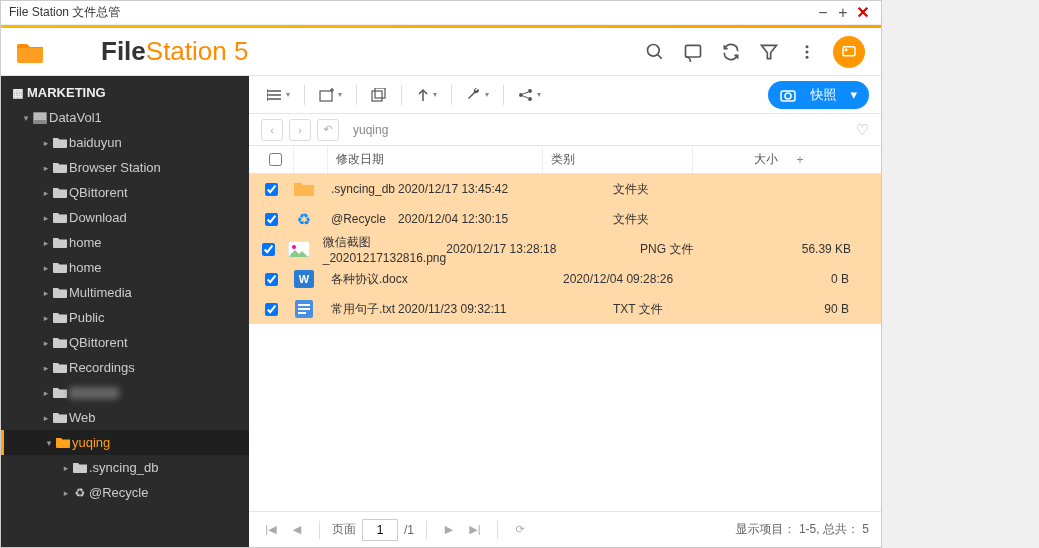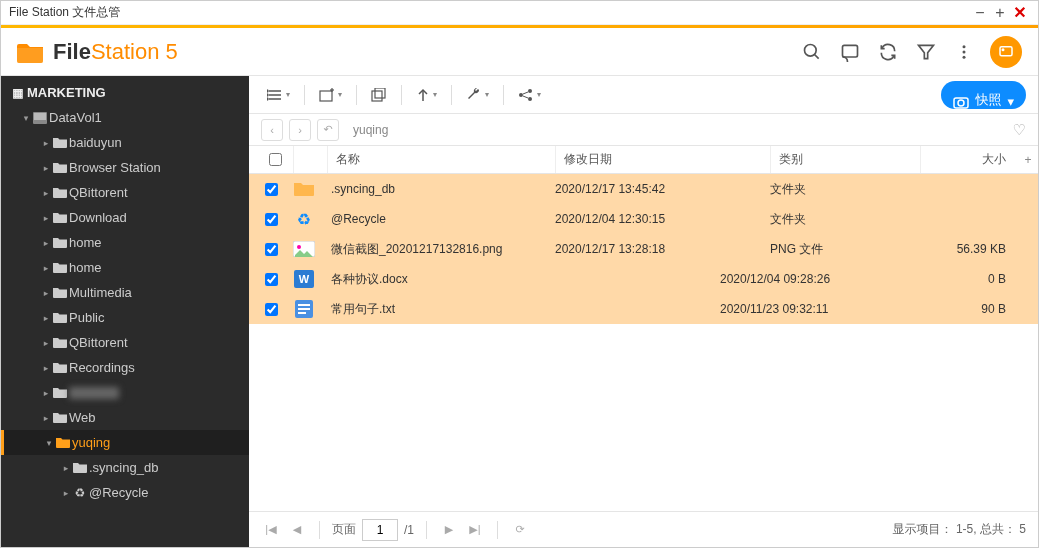--- a/index.html
+++ b/index.html
@@ -1,46 +1,46 @@
 <!DOCTYPE html>
 <html><head>
 <meta charset="utf-8">
 <style>
 * { box-sizing: border-box; margin: 0; padding: 0; }
 body { font-family: Arial, "Microsoft YaHei", sans-serif; font-size: 12px; background: #f0f0f0; }
-.window { width: 1039px; height: 548px; background: #fff; border: 1px solid #ccc; position: relative; display: flex; flex-direction: column; }
+.window { width: 882px; height: 548px; background: #fff; border: 1px solid #ccc; position: relative; display: flex; flex-direction: column; }
 .titlebar { height: 24px; display: flex; align-items: center; padding: 0 8px; background: #fff; border-bottom: 1px solid #eee; font-size: 12px; color: #333; }
 .titlebar .spacer { flex: 1; }
 .titlebar .winbtn { width: 20px; height: 20px; display: flex; align-items: center; justify-content: center; font-size: 16px; cursor: pointer; color: #555; }
 .titlebar .winbtn.close { color: #d00; font-weight: bold; }
 .accent-bar { height: 3px; background: linear-gradient(to right, #ffb700, #ffa000); }
 .header { height: 48px; display: flex; align-items: center; padding: 0 16px; background: #fff; border-bottom: 1px solid #e5e5e5; }
 .logo { display: flex; align-items: center; gap: 8px; }
 .logo-icon { width: 28px; height: 24px; }
-.logo-text { font-size: 22px; font-weight: 300; color: #333; }
+.logo-text { font-size: 26px; font-weight: 300; color: #333; margin-left: 48px; }
 .logo-text .bold { font-weight: 600; }
 .logo-text .orange { color: #ff8c00; }
 .header .spacer { flex: 1; }
 .header .hicon { width: 24px; height: 24px; margin-left: 14px; cursor: pointer; display: flex; align-items: center; justify-content: center; color: #555; }
 .header .hcircle { width: 32px; height: 32px; border-radius: 50%; background: #ff9800; display: flex; align-items: center; justify-content: center; color: #fff; margin-left: 14px; cursor: pointer; }
 .body { flex: 1; display: flex; min-height: 0; }
 .sidebar { width: 248px; background: #2b2b2b; color: #ccc; overflow-y: auto; font-size: 13px; padding-top: 4px; }
 .tree-row { display: flex; align-items: center; height: 25px; padding-right: 8px; cursor: pointer; white-space: nowrap; }
 .tree-row.active { color: #ff9f1a; border-left: 3px solid #ff9f1a; background: #1f1f1f; }
 .tree-row .arrow { width: 10px; font-size: 9px; color: #999; text-align: center; }
 .tree-row .ticon { width: 18px; display: flex; align-items: center; justify-content: center; font-size: 12px; }
 .tree-row .tlabel { }
 .tree-row.root { font-weight: bold; color: #eee; font-size: 13px; }
 .tree-row .blur { filter: blur(3px); background: #666; width: 50px; height: 12px; border-radius: 2px; }
 .main { flex: 1; display: flex; flex-direction: column; background: #fff; min-width: 0; }
 .toolbar { height: 38px; border-bottom: 1px solid #e5e5e5; display: flex; align-items: center; padding: 0 12px; gap: 4px; }
 .tbtn { height: 26px; padding: 0 6px; display: flex; align-items: center; gap: 3px; cursor: pointer; color: #555; border-radius: 3px; }
 .tbtn .caret { font-size: 8px; color: #888; }
 .sep { width: 1px; height: 20px; background: #ddd; margin: 0 4px; }
-.snapshot-btn { margin-left: auto; background: #0d8cff; color: #fff; height: 28px; padding: 0 12px; border-radius: 14px; display: flex; align-items: flex-end; gap: 6px; cursor: pointer; font-size: 13px; }
+.snapshot-btn { margin-left: auto; background: #0d8cff; color: #fff; height: 28px; padding: 0 12px; border-radius: 14px; display: flex; align-items: center; gap: 14px; cursor: pointer; font-size: 13px; }
 .breadcrumb { height: 32px; border-bottom: 1px solid #e5e5e5; display: flex; align-items: center; padding: 0 12px; gap: 6px; color: #888; }
 .bcnav { width: 22px; height: 22px; border: 1px solid #ddd; border-radius: 3px; display: flex; align-items: center; justify-content: center; cursor: pointer; font-size: 11px; color: #aaa; }
 .bcpath { margin-left: 8px; color: #888; }
 .heart { margin-left: auto; font-size: 15px; color: #aaa; cursor: pointer; }
 .table-head { height: 28px; border-bottom: 1px solid #e5e5e5; display: flex; align-items: center; font-size: 12px; color: #555; }
 .col-check { width: 44px; display: flex; justify-content: center; }
 .col-icon { width: 34px; }
 .col-name { flex: 1; padding-left: 4px; }
 .col-date { width: 200px; }
 .col-type { width: 150px; margin-left: 15px; }
@@ -345,21 +345,20 @@
         <div class="bcnav">↶</div>
         <span class="bcpath">yuqing</span>
         <span class="heart">♡</span>
       </div>
 
       <div class="table-head">
         <div class="col-check th">
             <input type="checkbox" class="chk-master" style="">
           </div>
         <div class="col-icon th"></div>
-        <div class="col-name th">名称</div>
         <div class="col-date th">修改日期</div>
         <div class="col-type th">类别</div>
         <div class="col-size th" style="justify-content:flex-end">大小</div>
         <div class="col-plus">+</div>
       </div>
 
       <div class="rows" id="rows">
           <div class="row sel">
     <div class="col-check">
               <input type="checkbox" checked="" style="">
@@ -437,20 +436,21 @@
                 <svg width="18" height="18" viewBox="0 0 18 18">
                   <rect width="18" height="18" rx="2" fill="#4a90e2"></rect>
                   <rect x="3" y="4" width="12" height="2" fill="#fff"></rect>
                   <rect x="3" y="8" width="12" height="2" fill="#fff"></rect>
                   <rect x="3" y="12" width="8" height="2" fill="#fff"></rect>
                 </svg>
               </div>
             </div>
     <div class="col-name">常用句子.txt</div>
     <div class="col-date">2020/11/23 09:32:11</div>
+    <div class="col-type">TXT 文件</div>
     <div class="col-size">90 B</div>
     <div class="col-plus"></div>
           </div>
         </div>
 
       <div class="footer">
         <div class="pgbtn">|◀</div>
         <div class="pgbtn">◀</div>
         <div class="vsep"></div>
         <span>页面</span>

